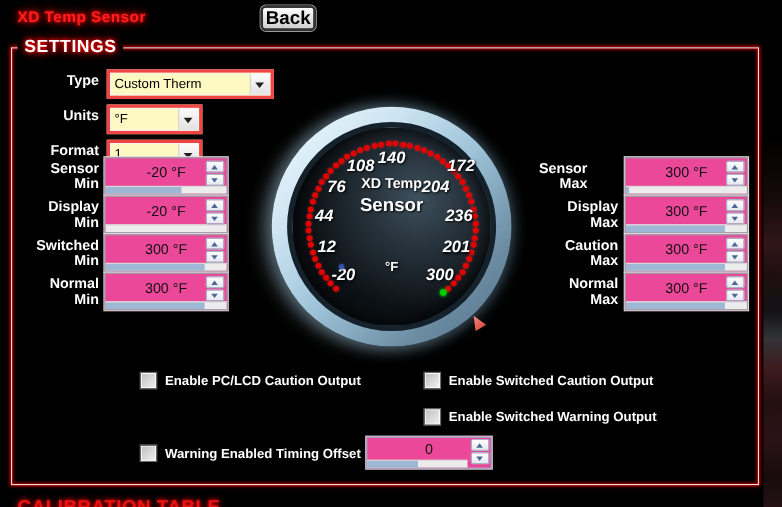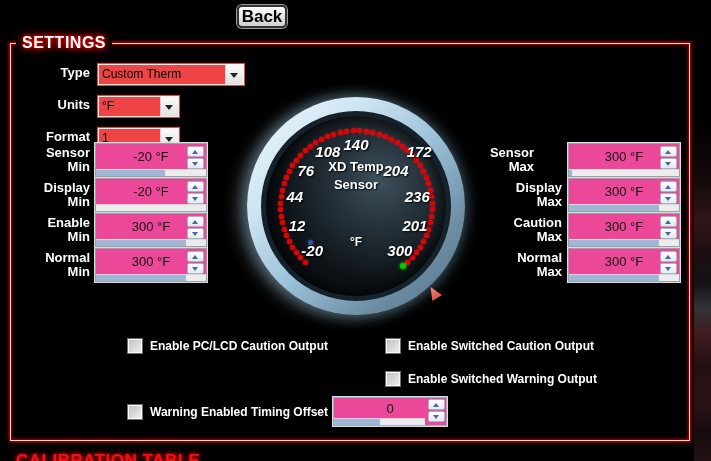--- a/index.html
+++ b/index.html
@@ -28,21 +28,21 @@
     color:#fff;letter-spacing:.5px;
     text-shadow:0 0 3px #f00,0 0 6px #f00,0 0 11px #c00000;}
   .calib-title{left:16px;top:451px;font-size:17px;font-weight:bold;color:#e81414;letter-spacing:.5px;
     text-shadow:0 0 3px #f00,0 0 7px #d00000;}
 
   
   .fld-label{color:#fff;font-weight:bold;font-size:13px;text-align:right;line-height:14px;
     text-shadow:1px 1px 1px #000;}
 
   
-  .select{position:absolute;height:21px;background:#ef4444;border:1px solid #ef4444;
+  .select{position:absolute;height:21px;background:#fef9c3;border:3px solid #ef4444;
     box-shadow:inset 0 0 0 1px #f4f4f4;cursor:default;text-decoration:underline;}
   .select-value{position:absolute;left:4px;top:3px;font-size:12px;color:#000;}
   .select-arrow-box{position:absolute;right:1px;top:1px;bottom:1px;width:17px;
     background:linear-gradient(#fbfbfb,#e2e2e2);border-left:1px solid #cfcfcf;}
   .select-arrow-box i{position:absolute;left:4px;top:8px;width:0;height:0;
     border-left:4px solid transparent;border-right:4px solid transparent;border-top:5px solid #222;}
 
   
   .spinbox{position:absolute;width:110px;height:32px;background:#ec4899;border:1px solid #9aa0a8;
     box-shadow:0 0 0 1px #dcdcdc;}
@@ -94,20 +94,21 @@
   #cursor-arrow{left:429px;top:287px;width:13px;height:14px;
     background:linear-gradient(135deg,#f2958a,#d8362a);
     clip-path:polygon(12% 0,100% 58%,26% 100%);}
 </style>
 </head>
 <body>
 
 <div id="page">
   <div id="right-texture"></div>
 
+  <div class="abs app-title">XD Temp Sensor</div>
   <button class="back-btn">Back</button>
 
   <div class="abs" id="settings-box"></div>
   <div class="abs legend">SETTINGS</div>
 
   <div class="abs fld-label" style="left:20px;top:66px;width:70px">Type</div>
   <div class="select" style="left:97px;top:63px;width:146px">
     <span class="select-value">Custom Therm</span>
     <span class="select-arrow-box">
         <i></i>
@@ -151,21 +152,21 @@
       </span>
     <span class="spin-btns">
         <b class="up">
           <i></i>
         </b>
         <b class="dn">
           <i></i>
         </b>
       </span>
   </div>
-  <div class="abs fld-label" style="left:24px;top:216px;width:66px">Enable Min</div>
+  <div class="abs fld-label" style="left:24px;top:216px;width:66px">Switched Min</div>
   <div class="spinbox" style="left:95px;top:213px">
     <span class="spin-val">300 °F</span>
     <span class="spin-bar">
         <i class="fill" style="width: 82%;"></i>
       </span>
     <span class="spin-btns">
         <b class="up">
           <i></i>
         </b>
         <b class="dn">
@@ -317,21 +318,21 @@
         <span class="gtick" style="left: 58.8409px; top: 72.5573px;">76</span>
         <span class="gtick" style="left: 80.8526px; top: 53.7576px;">108</span>
         <span class="gtick" style="left: 109px; top: 47px;">140</span>
         <span class="gtick" style="left: 137.147px; top: 53.7576px; margin-left: 35px;">172</span>
         <span class="gtick" style="left: 149px; top: 72.5573px;">204</span>
         <span class="gtick" style="left: 170.237px; top: 99.3011px;">236</span>
         <span class="gtick" style="left: 167.966px; top: 128.159px;">201</span>
         <span class="gtick" style="left: 152.841px; top: 152.841px;">300</span>
       </div>
     <div class="gauge-text" style="top:62px;font-size:13px">XD Temp</div>
-    <div class="gauge-text" style="top:80px;font-size:13px">Sensor</div>
+    <div class="gauge-text" style="top:80px;font-size:17px">Sensor</div>
     <div class="gauge-text" style="top:138px;font-size:12px">°F</div>
     <div id="gauge-marker" style="left:156px;top:169px"></div>
     <div id="needle-dot"></div>
   </div>
   <div class="abs" id="cursor-arrow"></div>
 
   <div class="cb-row" style="left:127px;top:338px">
     <span class="checkbox"></span>
     <span class="cb-label">Enable PC/LCD Caution Output</span>
   </div>

